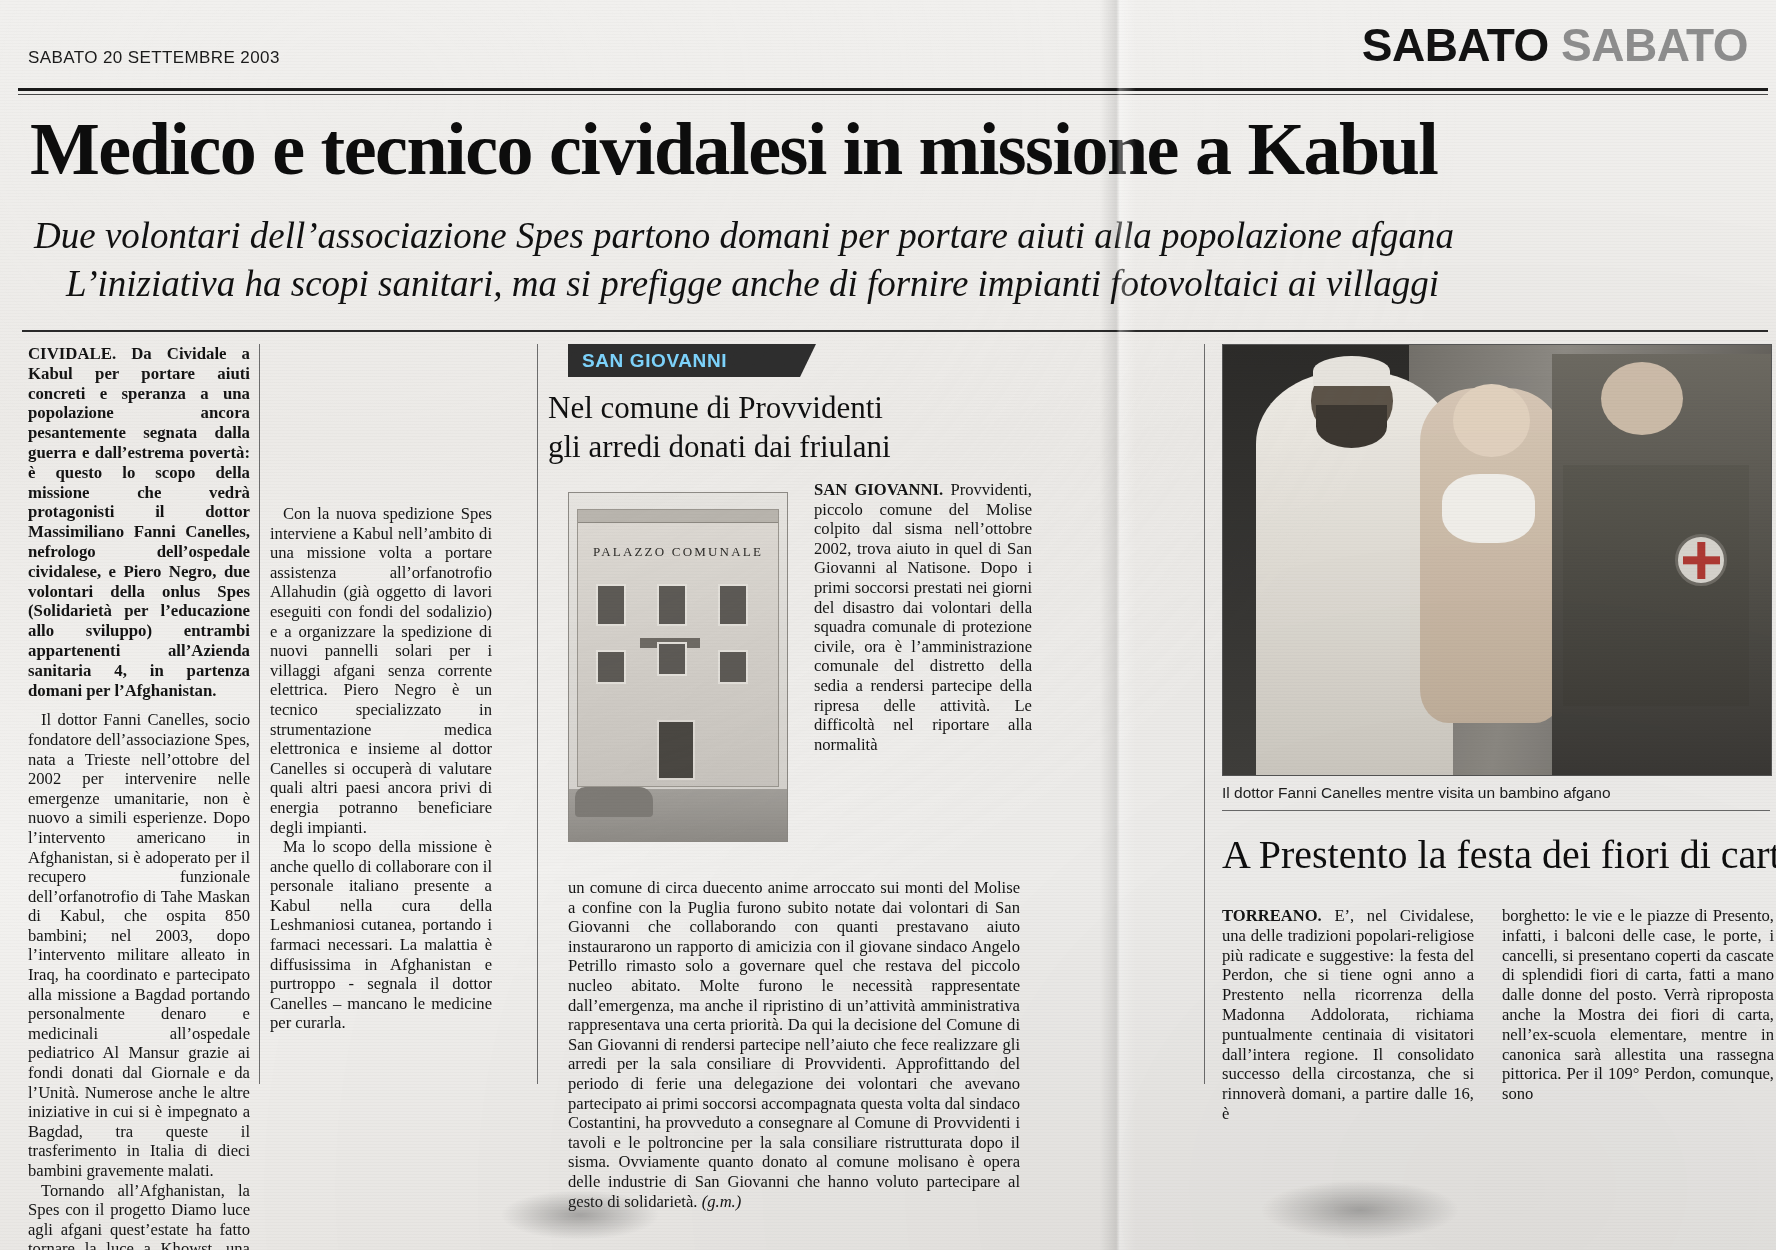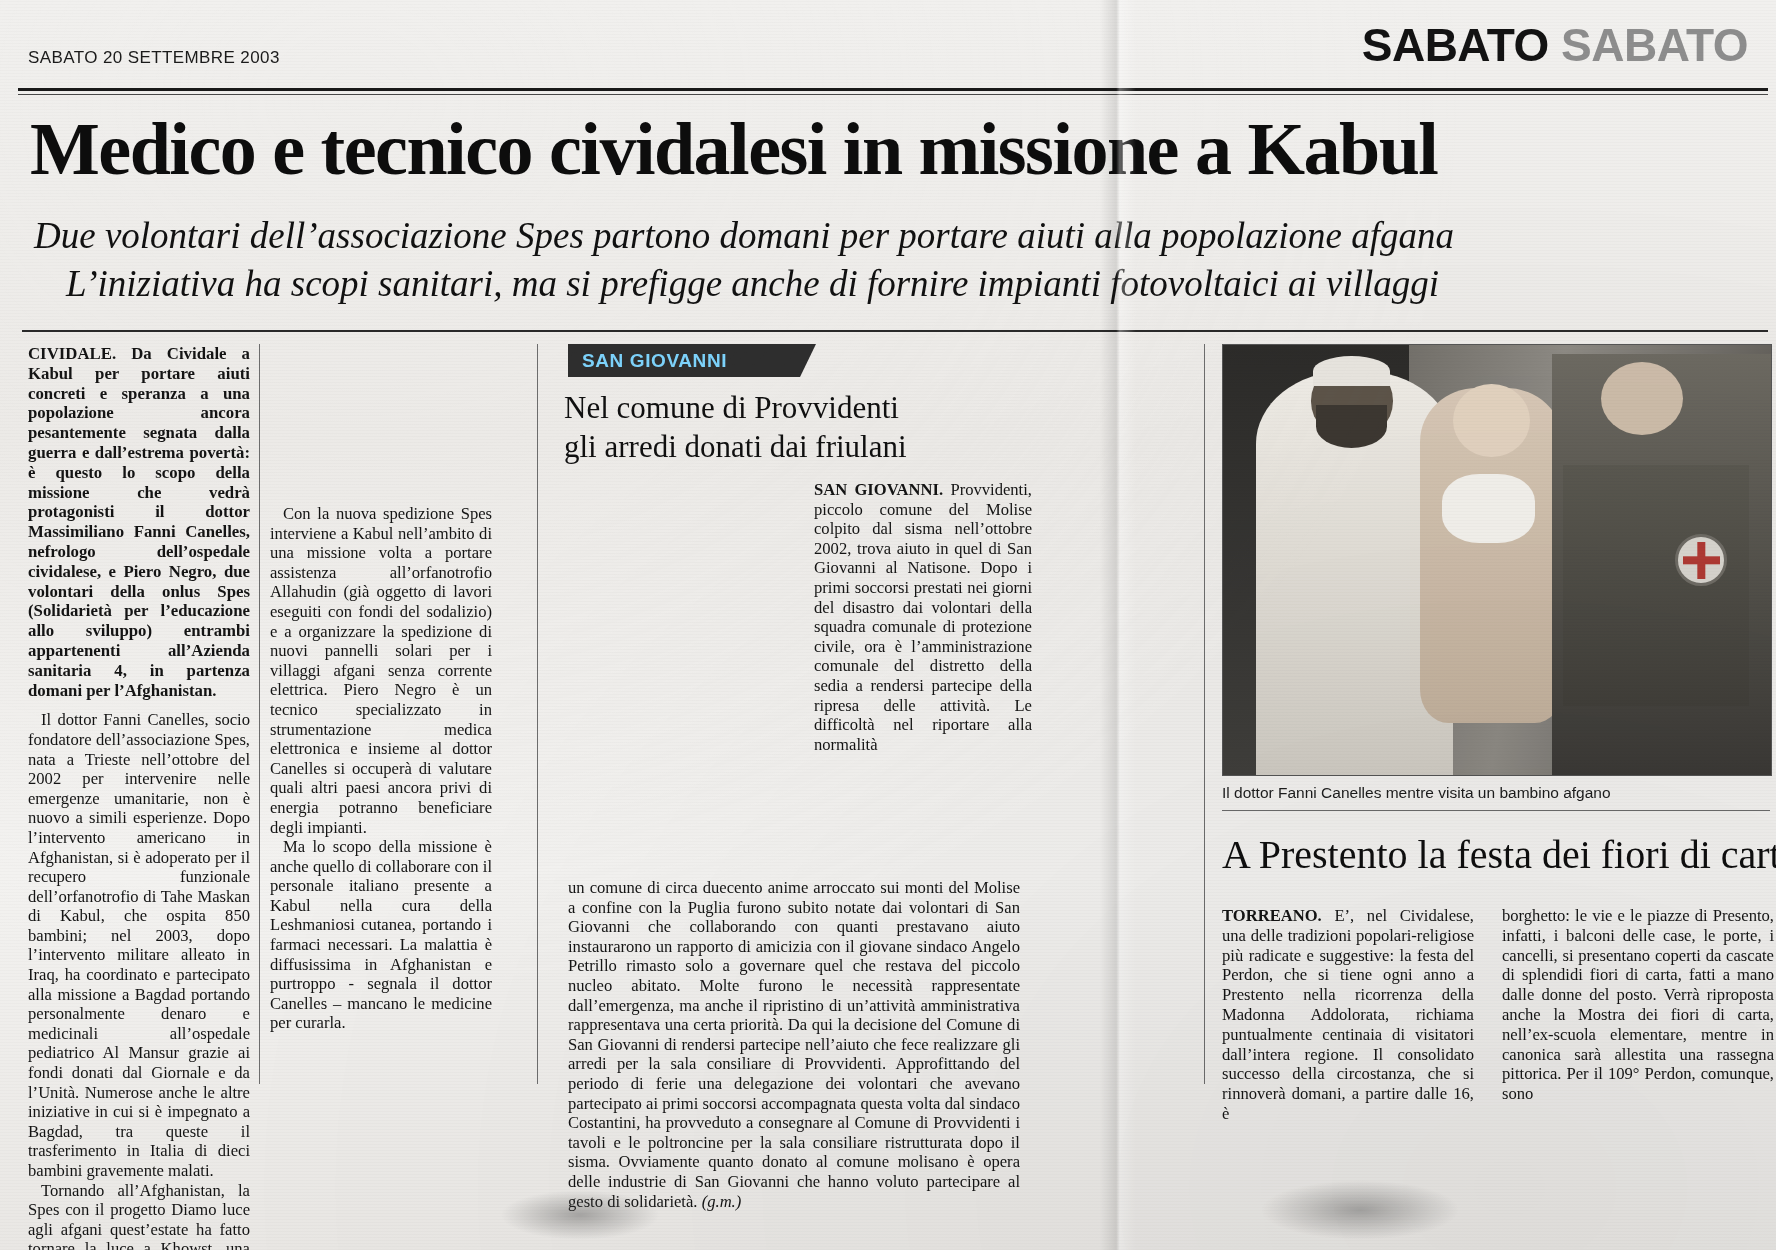--- a/index.html
+++ b/index.html
@@ -181,21 +181,21 @@
   }
   .flag::after {
     content: "";
     position: absolute;
     right: -16px; top: 0;
     border-top: 33px solid #2e2e2e;
     border-right: 16px solid transparent;
   }
   .sub-headline {
     position: absolute;
-    left: 536px;
+    left: 520px;
     top: 44px;
     width: 410px;
     font-family: "Liberation Serif", serif;
     font-size: 31px;
     line-height: 39px;
     color: #101010;
   }
 
   
   .photo-palazzo {
@@ -421,20 +421,37 @@
       <p>Con la nuova spedizione Spes interviene a Kabul nell’ambito di una missione volta a portare assistenza all’orfanotrofio Allahudin (già oggetto di lavori eseguiti con fondi del sodalizio) e a organizzare la spedizione di nuovi pannelli solari per i villaggi afgani senza corrente elettrica. Piero Negro è un tecnico specializzato in strumentazione medica elettronica e insieme al dottor Canelles si occuperà di valutare quali altri paesi ancora privi di energia potranno beneficiare degli impianti.</p>
       <p>Ma lo scopo della missione è anche quello di collaborare con il personale italiano presente a Kabul nella cura della Leshmaniosi cutanea, portando i farmaci necessari. La malattia è diffusissima in Afghanistan e purtroppo - segnala il dottor Canelles – mancano le medicine per curarla.</p>
     </div>
 
     <div class="flag">SAN GIOVANNI</div>
     <div class="sub-headline">
       <span>Nel comune di Provvidenti</span><br>
       <span>gli arredi donati dai friulani</span>
     </div>
 
+    <div class="photo-palazzo">
+      <div class="pal-sky"></div>
+      <div class="pal-building">
+        <div class="pal-cornice"></div>
+        <div class="pal-sign">PALAZZO  COMUNALE</div>
+        <div class="pal-win" style="left:18px; top:74px;"></div>
+        <div class="pal-win" style="left:140px; top:74px;"></div>
+        <div class="pal-win" style="left:79px; top:74px;"></div>
+        <div class="pal-balcony" style="left:62px; top:128px;"></div>
+        <div class="pal-win" style="left:79px; top:132px; height:30px;"></div>
+        <div class="pal-win" style="left:18px; top:140px; height:30px;"></div>
+        <div class="pal-win" style="left:140px; top:140px; height:30px;"></div>
+        <div class="pal-door" style="left:79px; bottom:6px;"></div>
+      </div>
+      <div class="pal-ground"></div>
+      <div class="pal-car"></div>
+    </div>
 
     <div class="col" id="col3" style="left:772px; top:136px; width:218px;">
       <p class="first"><span class="kicker">SAN GIOVANNI.</span><span> Provvidenti, piccolo comune del Molise colpito dal sisma nell’ottobre 2002, trova aiuto in quel di San Giovanni al Natisone. Dopo i primi soccorsi prestati nei giorni del disastro dai volontari della squadra comunale di protezione civile, ora è l’amministrazione comunale del distretto della sedia a rendersi partecipe della ripresa delle attività. Le difficoltà nel riportare alla normalità</span></p>
     </div>
 
     <div class="col" id="col4" style="left:540px; top:502px; width:452px;margin-top:32px;">
       <p class="first"><span>un comune di circa duecento anime arroccato sui monti del Molise a confine con la Puglia furono subito notate dai volontari di San Giovanni che collaborando con quanti prestavano aiuto instaurarono un rapporto di amicizia con il giovane sindaco Angelo Petrillo rimasto solo a governare quel che restava del piccolo nucleo abitato. Molte furono le necessità rappresentate dall’emergenza, ma anche il ripristino di un’attività amministrativa rappresentava una certa priorità. Da qui la decisione del Comune di San Giovanni di rendersi partecipe nell’aiuto che fece realizzare gli arredi per la sala consiliare di Provvidenti. Approfittando del periodo di ferie una delegazione dei volontari che avevano partecipato ai primi soccorsi accompagnata questa volta dal sindaco Costantini, ha provveduto a consegnare al Comune di Provvidenti i tavoli e le poltroncine per la sala consiliare ristrutturata dopo il sisma. Ovviamente quanto donato al comune molisano è opera delle industrie di San Giovanni che hanno voluto partecipare al gesto di solidarietà.</span> <i>(g.m.)</i></p>
     </div>
   </div>
 

